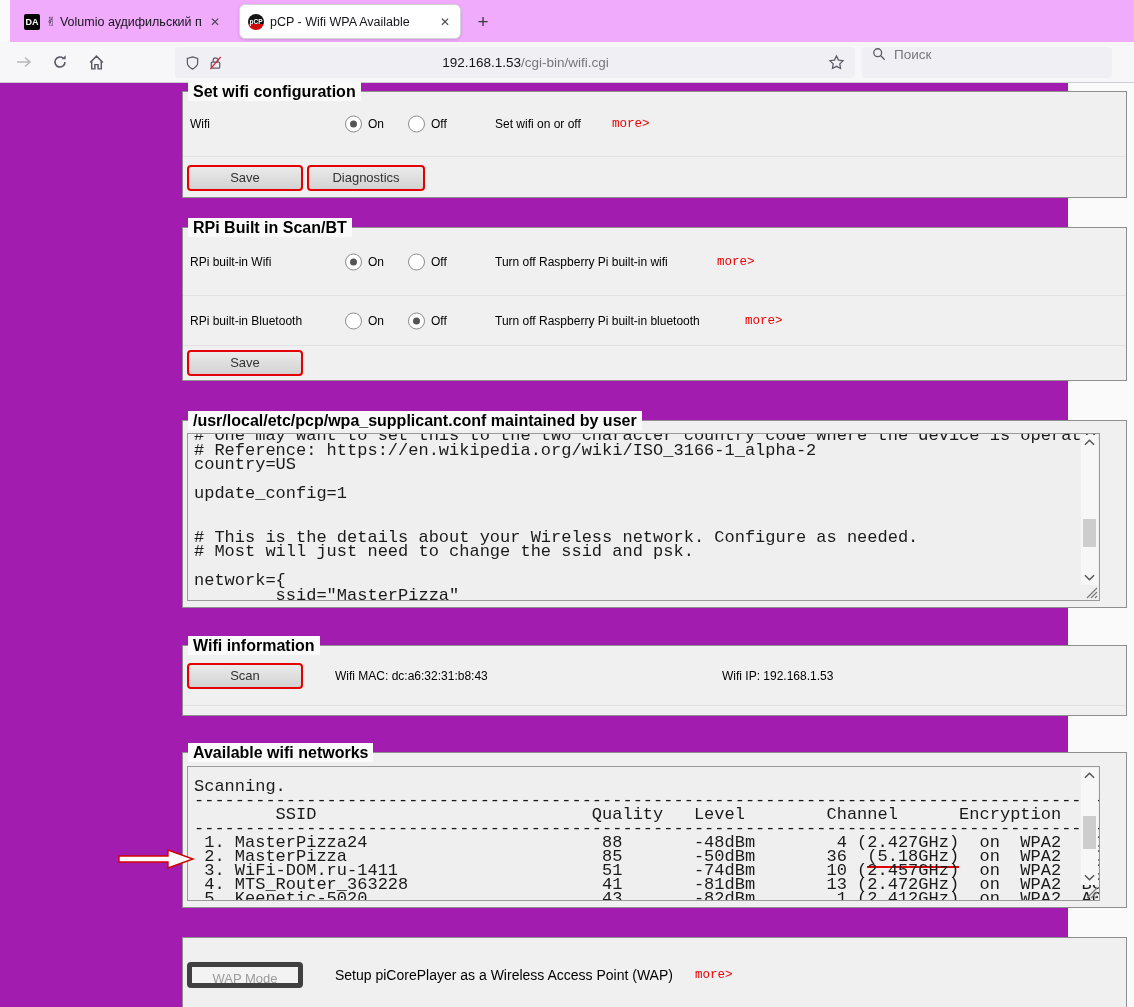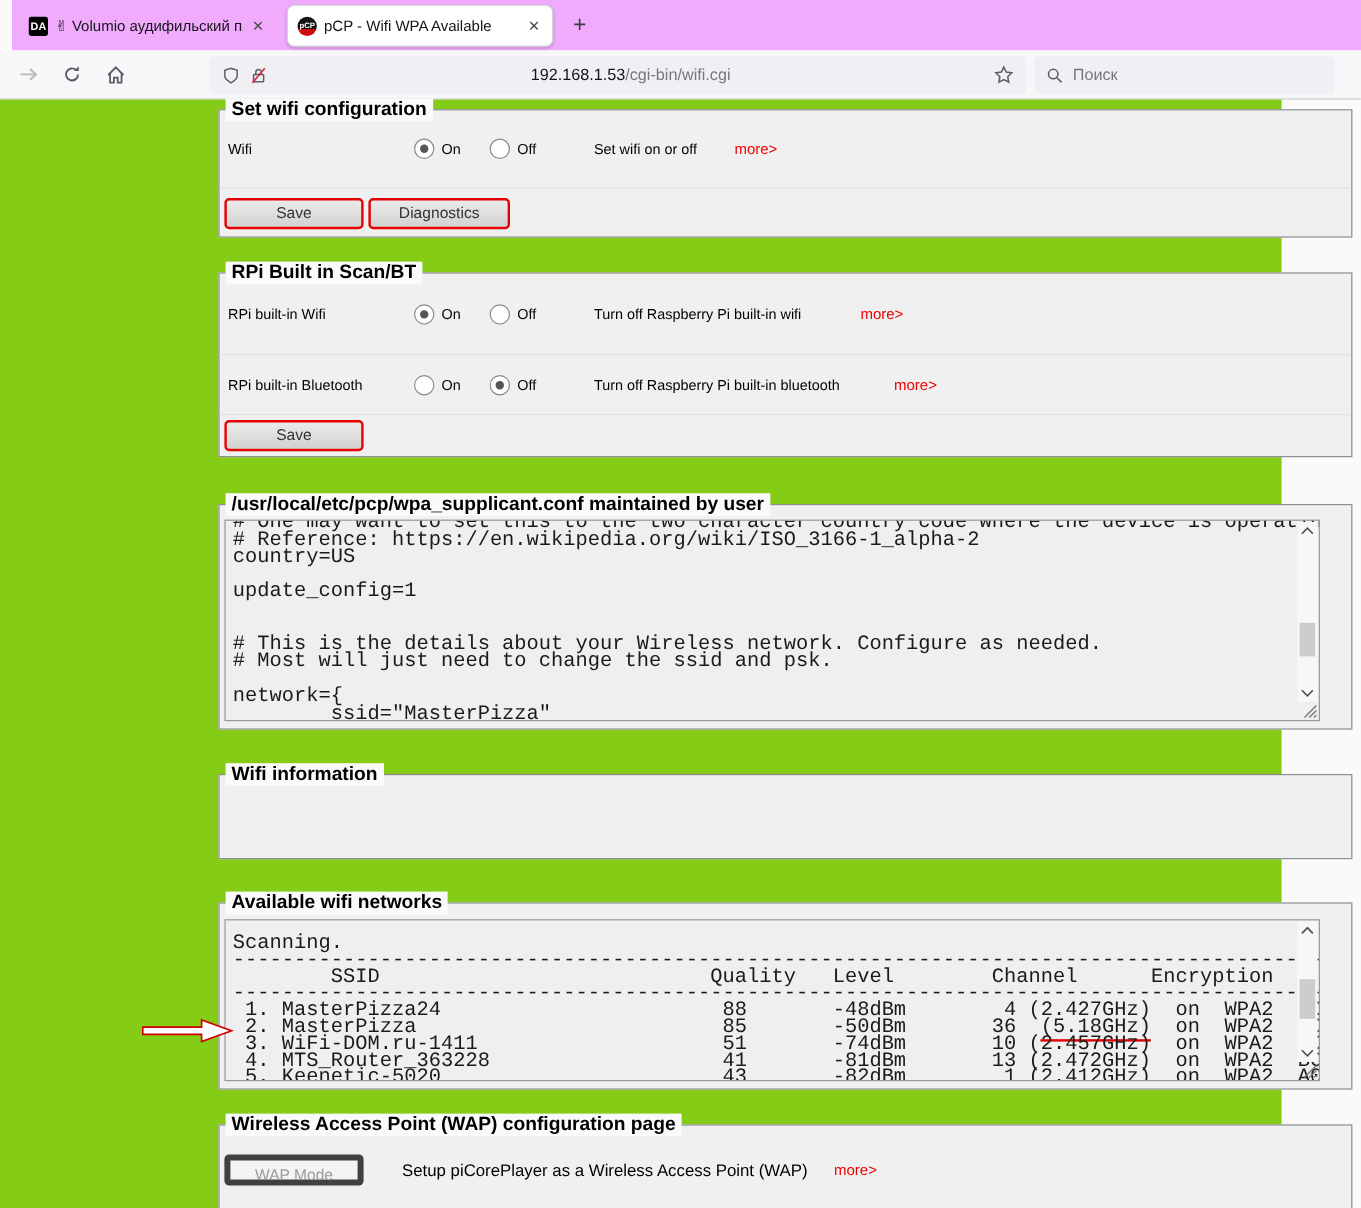--- a/index.html
+++ b/index.html
@@ -25,33 +25,33 @@
 
   .toolbar { position:absolute; left:0; top:42px; width:1134px; height:41px; background:#f7f7f9;
     border-bottom:1px solid #cfcfd3; }
   .tbtn { position:absolute; top:6px; width:28px; height:28px; display:flex; align-items:center; justify-content:center; border-radius:4px;}
   .urlbar { position:absolute; left:175px; top:5px; width:680px; height:31px; background:#f0f0f4;
     border-radius:4px; display:flex; align-items:center; padding:0 10px; gap:8px;text-align:center; }
   .urltext { font-size:13.5px; color:#15141a; flex:1; white-space:nowrap; overflow:hidden;}
   .urltext .path { color:#76767c; }
   .star { margin-left:auto; }
   .searchbar { position:absolute; left:862px; top:5px; width:250px; height:31px; background:#f0f0f4;
-    border-radius:4px; display:flex; align-items:center; padding:0 10px; gap:8px; }
+    border-radius:4px; display:flex; align-items:flex-start; padding:0 10px; gap:8px; }
   .searchbar input { border:0; background:transparent; outline:none; font-size:13.5px; color:#333; width:180px;
     font-family:"Liberation Sans","DejaVu Sans",sans-serif;}
   .searchbar input::placeholder { color:#76767c; opacity:1; }
 
   
-  .page { position:absolute; left:0; top:83px; width:1068px; height:924px; background:#84cc16; }
+  .page { position:absolute; left:0; top:83px; width:1068px; height:924px; background:#a21caf; }
   .fs { position:absolute; left:182px; width:945px; border:1px solid #8f8f8f; background:#f0f0f0; }
   .legend { position:absolute; top:-10px; left:5px; padding:0 5px; background:#fafafa;
     font-size:16px; font-weight:bold; color:#000; line-height:19px; white-space:nowrap; }
   .frow { position:absolute; left:0; right:0; border-bottom:1px solid #e2e2e2; }
   .cell { position:absolute; top:50%; transform:translateY(-50%); font-size:12px; color:#000; white-space:nowrap;}
-  .more { color:#ee0000; font-size:12.5px; }
+  .more { color:#ee0000; font-size:12.5px;font-family:Liberation Mono, monospace; }
   .radio { position:absolute; top:50%; transform:translateY(-50%); width:17px; height:17px; border-radius:50%;
     background:#fff; border:1px solid #8b8b8b; }
   .radio.sel::after { content:""; position:absolute; left:4px; top:4px; width:7px; height:7px;
     border-radius:50%; background:#555; }
   .btn { position:absolute; top:50%; transform:translateY(-50%); width:116px; height:26px;
     border:2px solid #e40000; border-radius:4px; background:linear-gradient(#ebebeb,#d2d2d2);
     font-size:13px; color:#333; font-family:inherit; text-align:center; line-height:22px; }
   .btn.disabled { border:5px solid #404040; background:#f3f3f3; color:#9b9b9b; line-height:24px; }
 
   .iobox { position:absolute; left:4px; border:1px solid #999; background:#efefef; overflow:hidden; }
@@ -198,20 +198,25 @@
         </div>
       </div>
       <svg class="grip" width="13" height="13" viewBox="0 0 13 13">
         <path d="M12 2 L2 12 M12 6 L6 12 M12 10 L10 12" stroke="#7a7a7a" stroke-width="1.2"></path>
       </svg>
     </div>
   </div>
 
   <div class="fs" style="top:562px; height:71px">
     <div class="legend">Wifi information</div>
+    <div class="frow" style="top:0; height:60px">
+      <button class="btn" style="left:4px">Scan</button>
+      <span class="cell" style="left:152px">Wifi MAC: dc:a6:32:31:b8:43</span>
+      <span class="cell" style="left:539px">Wifi IP: 192.168.1.53</span>
+    </div>
   </div>
 
   <div class="fs" style="top:669px; height:156px">
     <div class="legend">Available wifi networks</div>
     <div class="iobox" style="top:13px; width:913px; height:135px">
       <pre class="netpre">Scanning.
 -----------------------------------------------------------------------------------------------------------
         SSID                           Quality   Level        Channel      Encryption       Address
 -----------------------------------------------------------------------------------------------------------
  1. MasterPizza24                       88       -48dBm        4 (2.427GHz)  on  WPA2  CC:2D:21:E3:5F:31
@@ -236,21 +241,20 @@
         <path d="M12 2 L2 12 M12 6 L6 12 M12 10 L10 12" stroke="#7a7a7a" stroke-width="1.2"></path>
       </svg>
     </div>
   </div>
 
   <svg class="arrow-anno" width="80" height="28" viewBox="0 0 80 28">
     <polygon points="3,11 52,11 52,5 77,14 52,23 52,17 3,17" fill="#fdfdfd" stroke="#d40000" stroke-width="1.4" stroke-linejoin="miter"></polygon>
   </svg>
 
   <div class="fs" style="top:854px; height:160px">
-    <div class="legend">Wireless Access Point (WAP) configuration page</div>
     <div class="frow" style="top:14px; height:46px; border-bottom:none">
       <button class="btn disabled" style="left:4px">WAP Mode</button>
       <span class="cell" style="left:152px; font-size:14px">Setup piCorePlayer as a Wireless Access Point (WAP)</span>
       <span class="cell more" style="left:512px">more&gt;</span>
     </div>
   </div>
 
 </div>
 
 </body></html>

